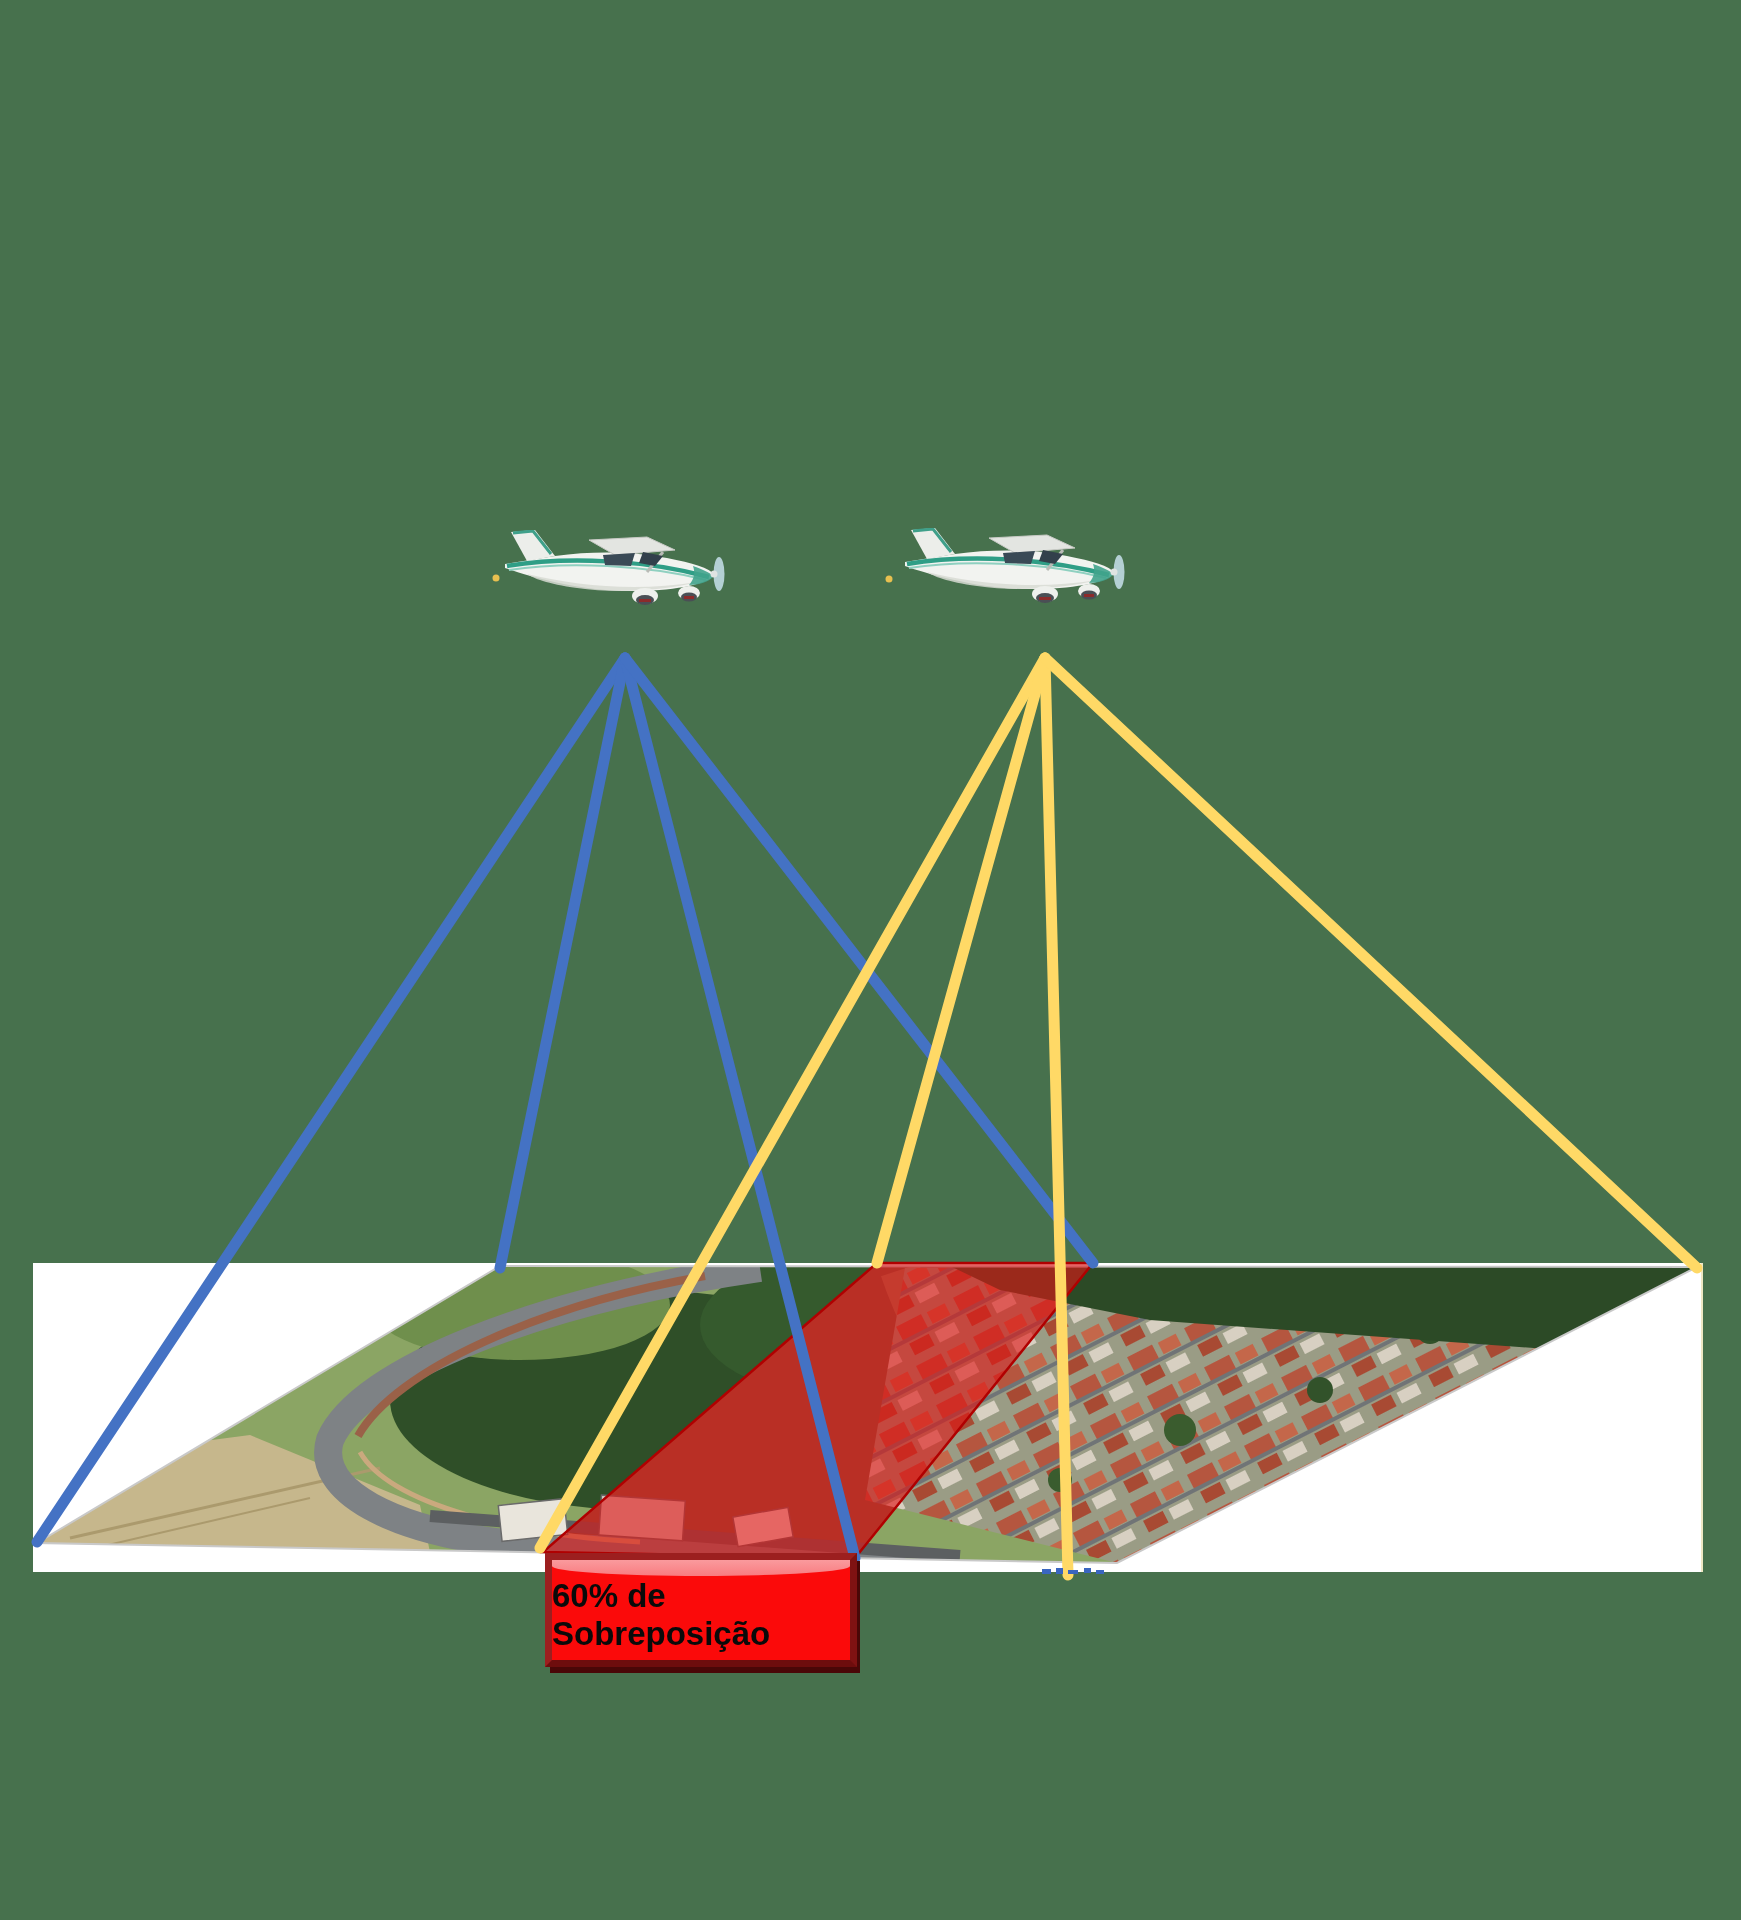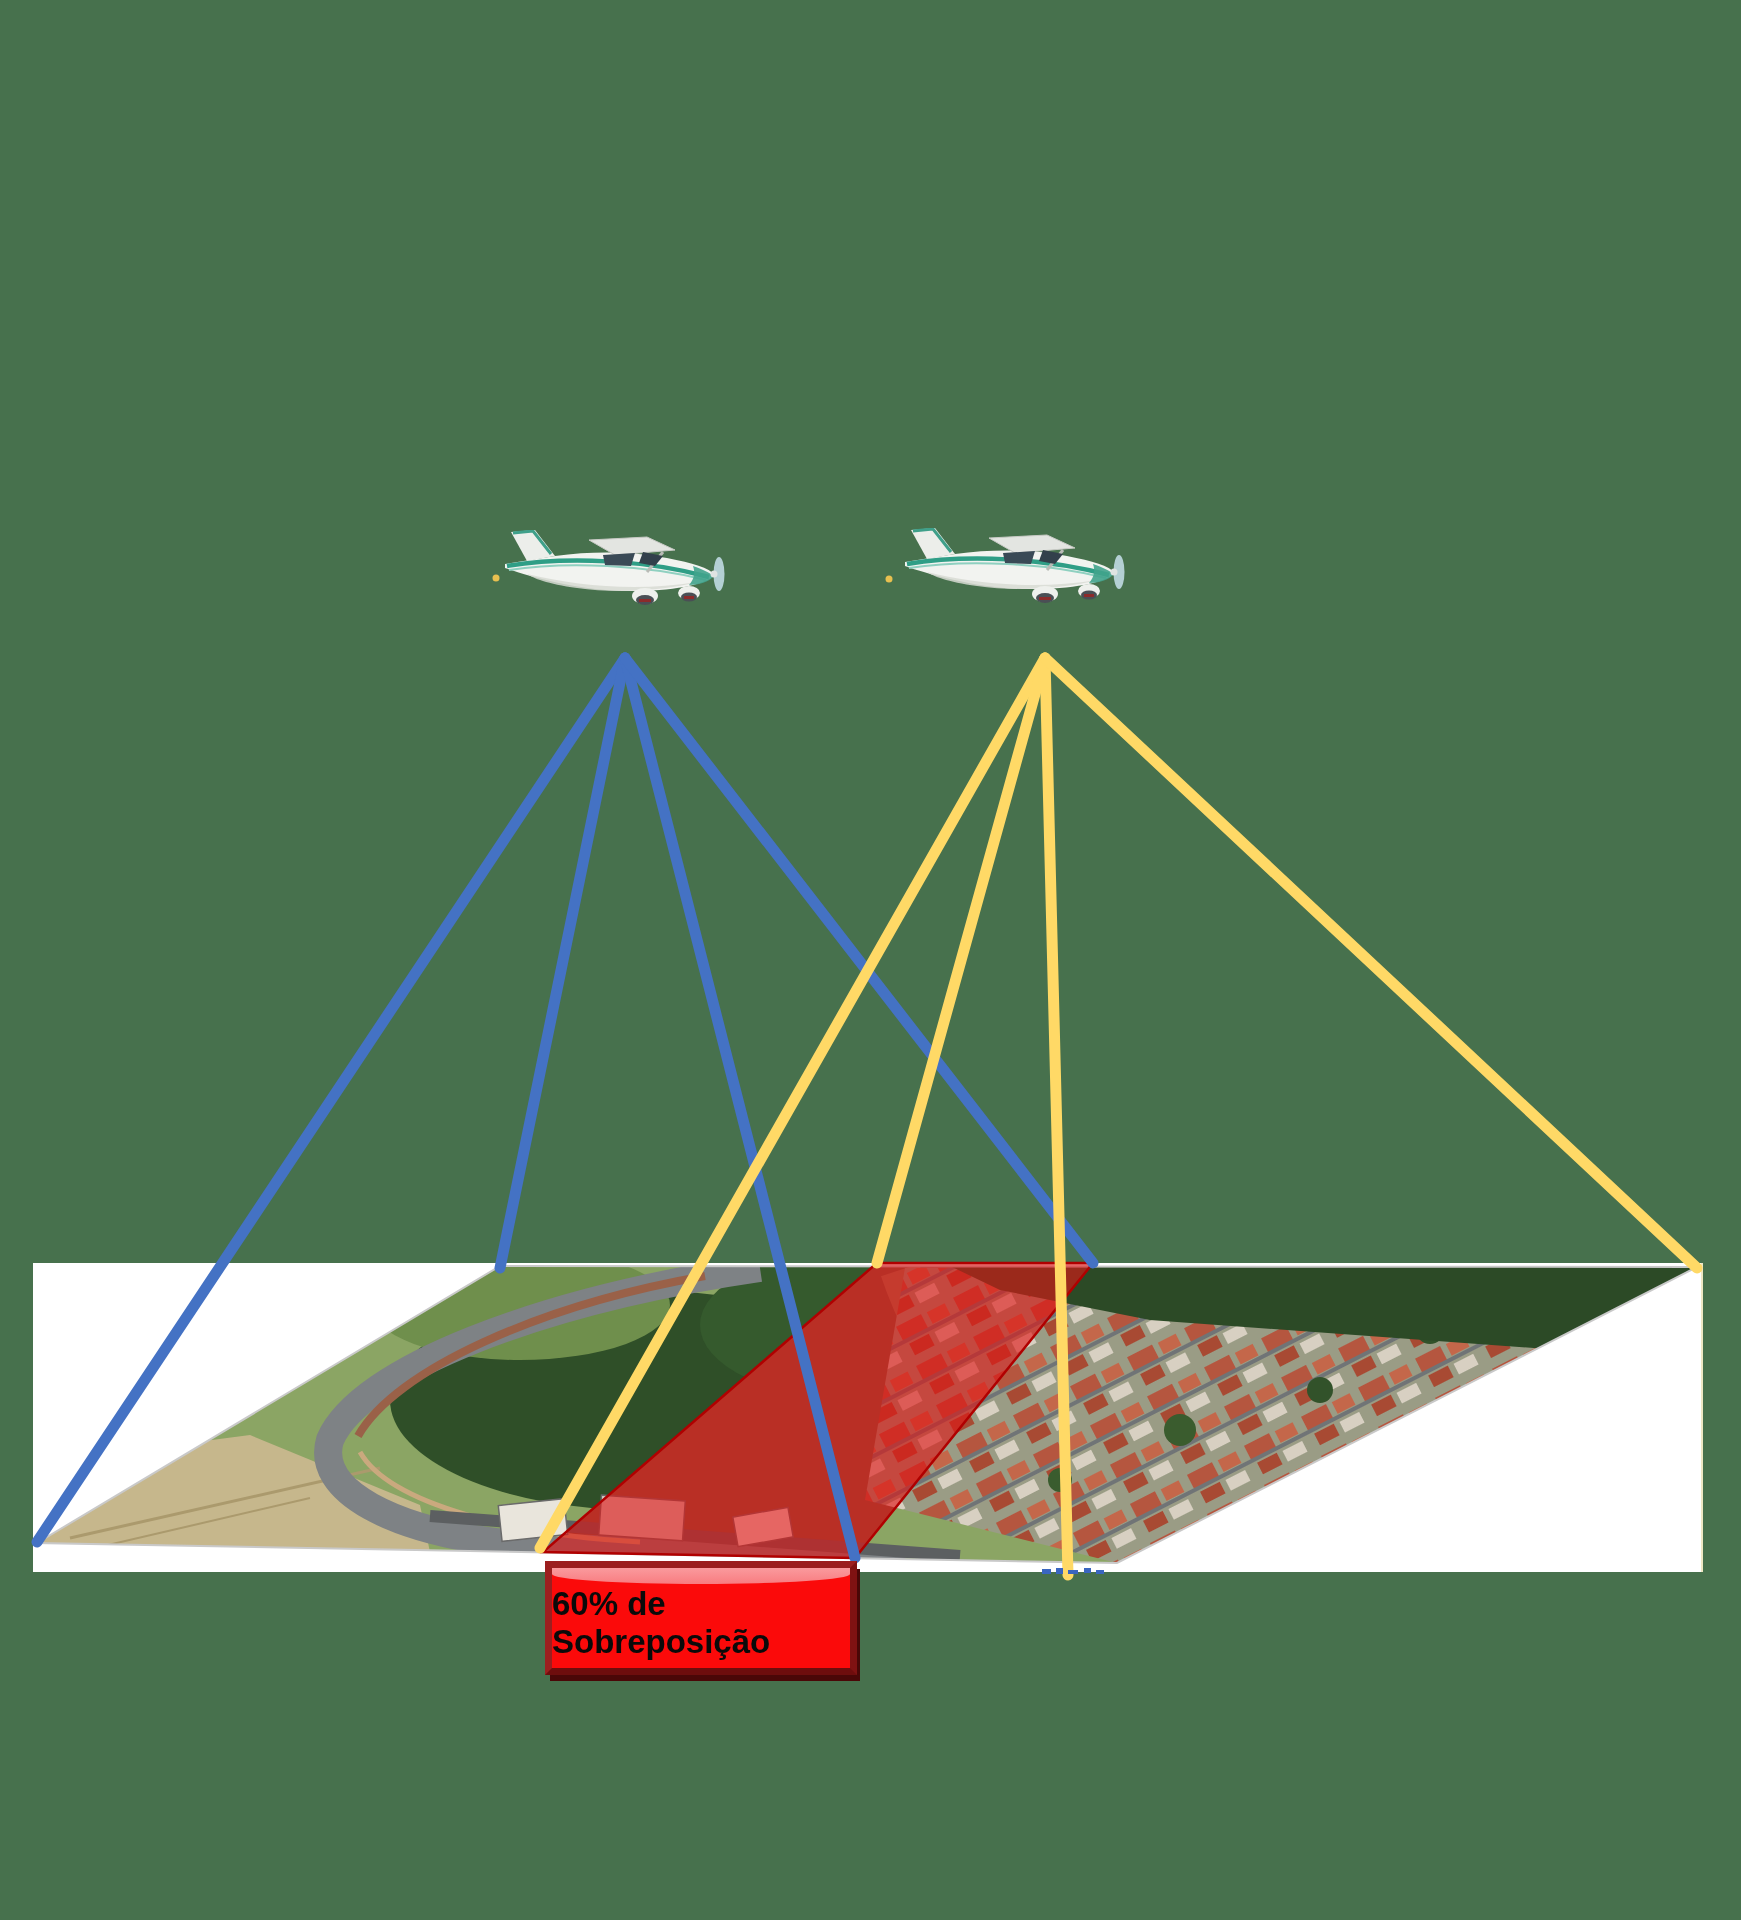--- a/index.html
+++ b/index.html
@@ -2,21 +2,21 @@
 <html><head>
 <meta charset="utf-8">
 <style>
   html,body{margin:0;padding:0;background:#47714D;}
   .stage{position:relative;width:1741px;height:1920px;overflow:hidden;
          font-family:"Liberation Sans",sans-serif;background:#47714D;}
   svg{position:absolute;left:0;top:0;}
   .label-box{position:absolute;left:545px;top:1553px;width:312px;height:114px;
     box-sizing:border-box;background:#fb0a0a;
     border:7px solid #9c1f1f;border-right-color:#7f1212;border-bottom-color:#6e0d0d;
-    box-shadow:4px 7px 0 -1px #4a0707,0 2px 0 0 #c53a3a inset;margin-top:8px;}
+    box-shadow:4px 7px 0 -1px #4a0707,0 2px 0 0 #c53a3a inset;}
   .label-top{position:absolute;left:0;top:0;right:0;height:16px;
     background:linear-gradient(#fa9a9d,#f87c80);
     border-radius:0 0 50% 50% / 0 0 10px 10px;}
   .label-text{position:absolute;left:0;right:0;top:0;bottom:0;display:flex;
     align-items:center;justify-content:center;padding-top:10px;
     font-weight:700;font-size:33px;color:#0a0a0a;letter-spacing:0px;}
 </style>
 </head>
 <body>
 

